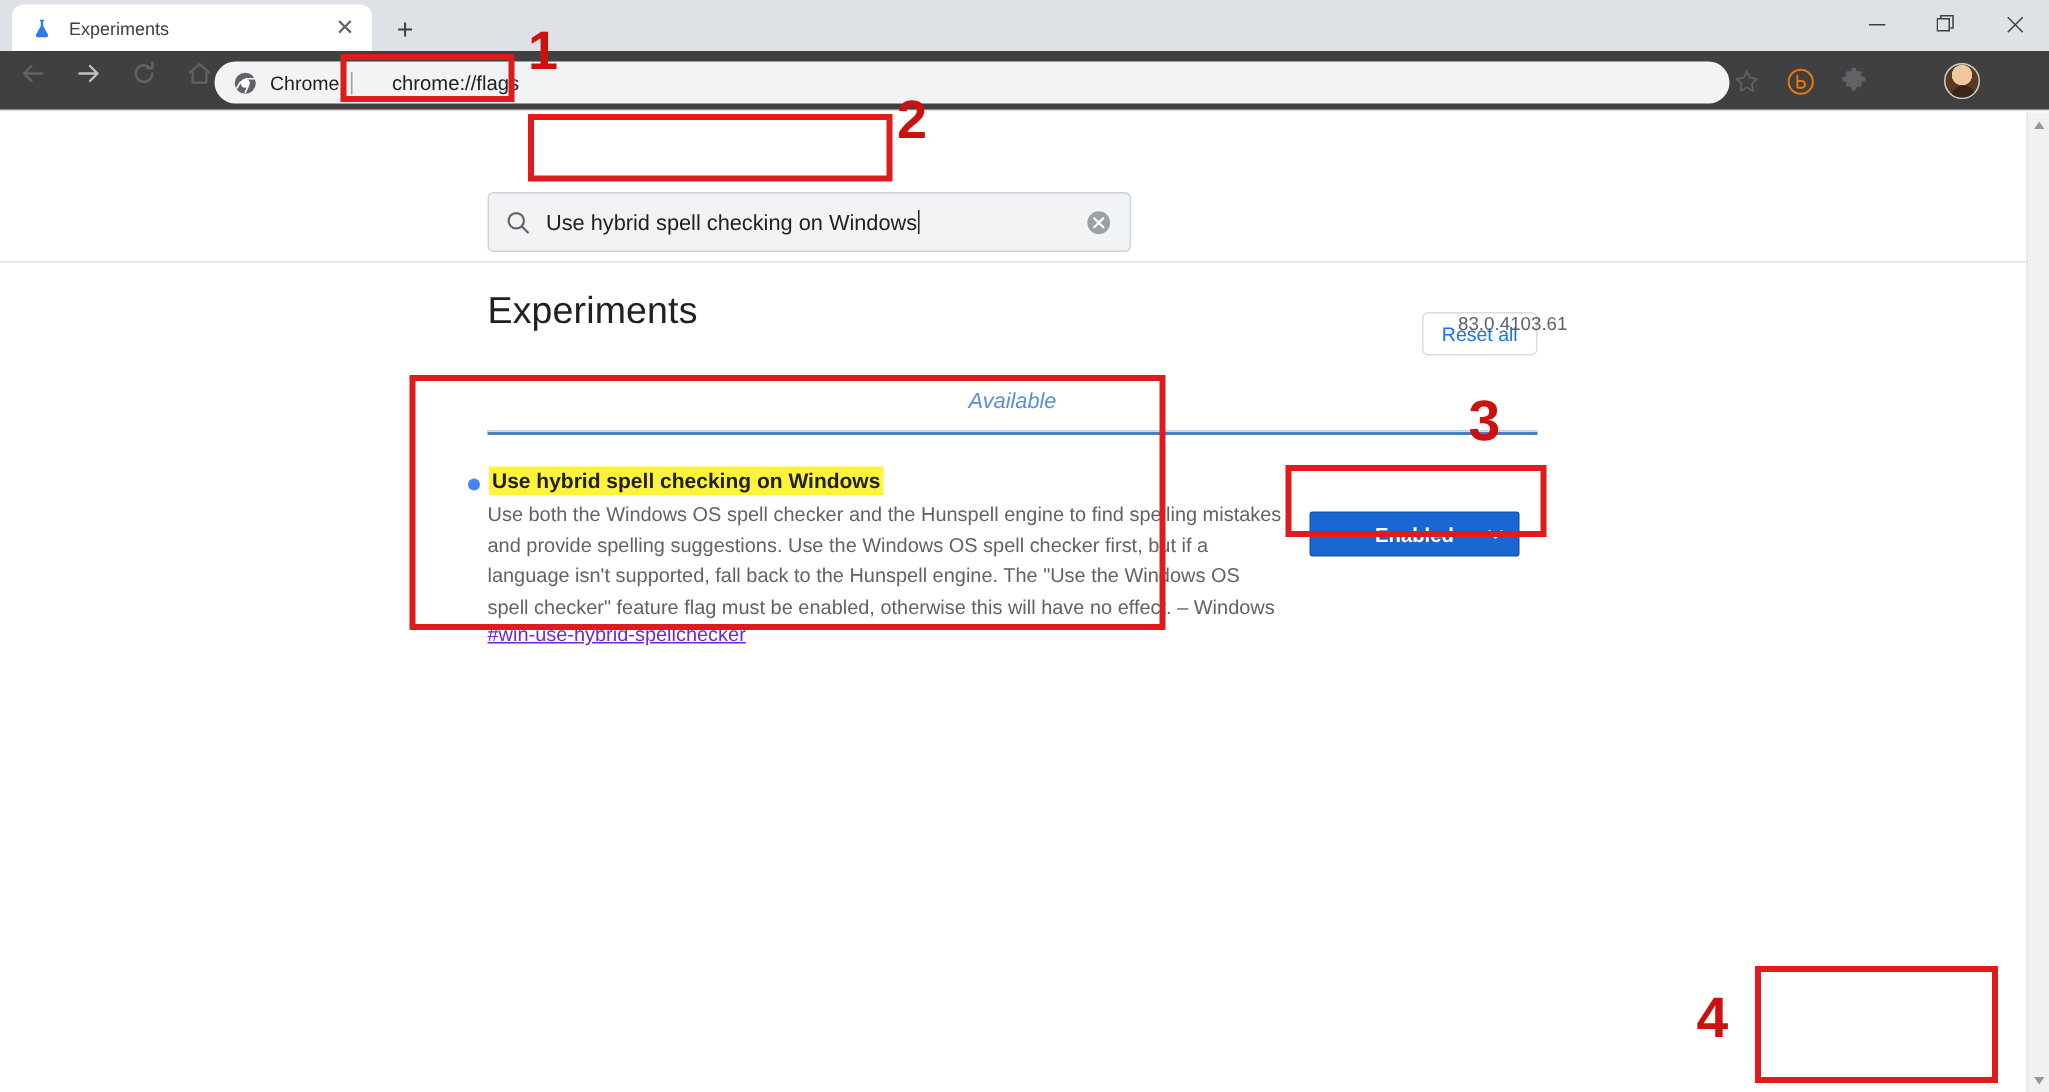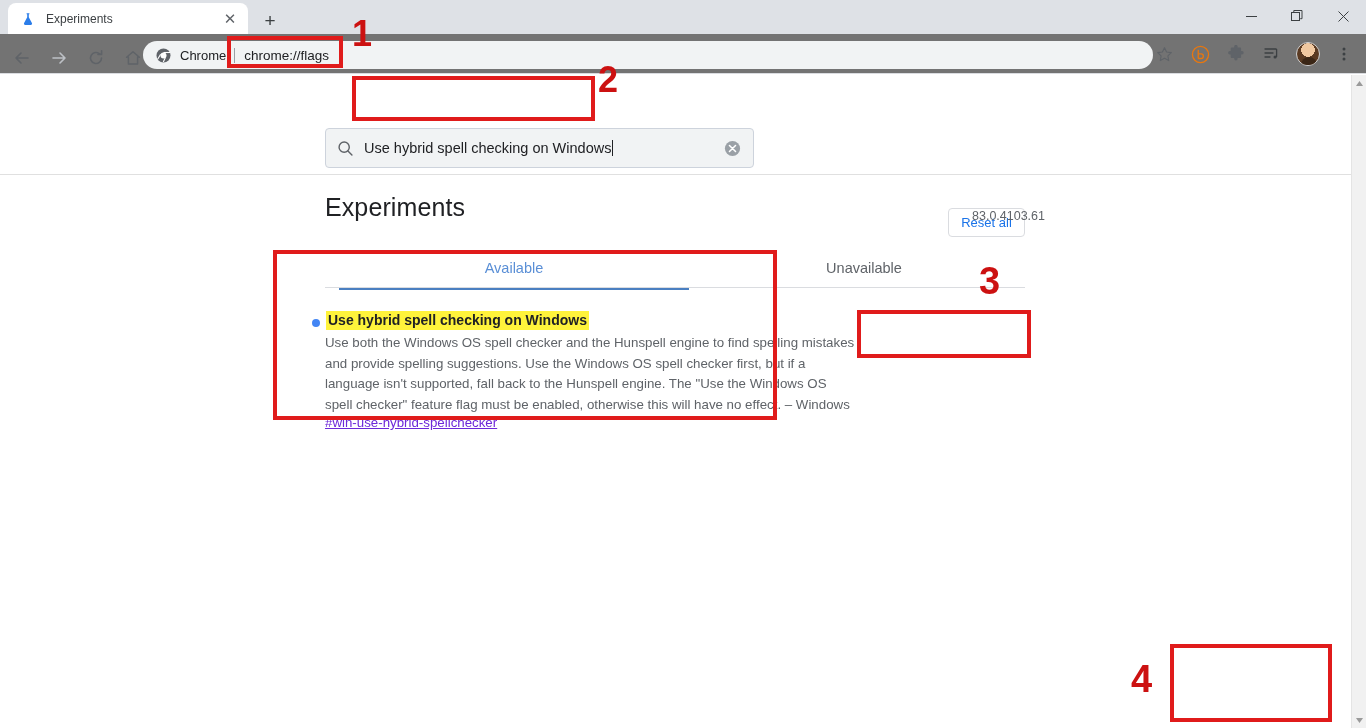--- a/index.html
+++ b/index.html
@@ -48,23 +48,23 @@
     display: flex; align-items: stretch;
   }
   .wc {
     width: 46px; display: flex; align-items: center; justify-content: center;
     color: #3c4043;
   }
 
   
   .toolbar {
     position: absolute; left: 0; top: 34px; width: 1366px; height: 40px;
-    background: #737373;
+    background: #404040;
     border-bottom: 1px solid #dadce0;
-    display: flex; align-items: flex-end;
+    display: flex; align-items: flex-start;
   }
   .nav-btn {
     width: 30px; height: 30px; margin-left: 7px;
     display: flex; align-items: center; justify-content: center;
     color: #5f6368; border-radius: 50%;
   }
   .nav-btn.disabled { color: #bdc1c6; }
   .omnibox {
     position: absolute; left: 143px; top: 7px; width: 1010px; height: 28px;
     background: #f1f3f4; border-radius: 14px;
@@ -74,21 +74,21 @@
     width: 16px; height: 16px; margin-left: 12px; flex: 0 0 16px;
     display: flex; align-items: center; justify-content: center;
   }
   .omni-label {
     margin-left: 9px; font-size: 13px; color: #202124; white-space: nowrap;
   }
   .omni-sep {
     margin-left: 8px; width: 1px; height: 15px; background: #9aa0a6;
   }
   .omni-url {
-    margin-left: 9px; font-size: 13.5px; color: #202124; white-space: nowrap;
+    margin-left: 26px; font-size: 13.5px; color: #202124; white-space: nowrap;
   }
   .tool-icons {
     position: absolute; right: 4px; top: 5px; height: 30px;
     display: flex; align-items: center;
   }
   .tool-icon {
     width: 30px; height: 30px; margin: 0 3px;
     display: flex; align-items: center; justify-content: center;
     color: #5f6368; border-radius: 50%;
   }
@@ -142,22 +142,23 @@
   .title {
     position: absolute; left: 325px; top: 70px;
     font-size: 25px; color: #202124; letter-spacing: .1px;
   }
   .version {
     position: absolute; left: 948px; top: 86px;
     font-size: 12.5px; color: #5f6368; padding-left: 24px;
   }
 
   .tabs {
-    position: absolute; left: 339px; top: 125px; width: 700px; height: 40px;
+    position: absolute; left: 325px; top: 125px; width: 700px; height: 40px;
     display: flex;
+    font-style: italic;
   }
   .tabs-underline {
     position: absolute; left: 325px; top: 164px; width: 700px; height: 1px;
     background: #dadce0;
   }
   .ftab {
     flex: 1 1 50%; display: flex; align-items: center; justify-content: center;
     font-size: 14.5px; color: #5f6368; position: relative;
   }
   .ftab.active { color: #5a8fd6; }
@@ -351,29 +352,36 @@
 
     <div class="reset-all">Reset all</div>
 
     <div class="toolbar-divider"></div>
 
     <div class="title">Experiments</div>
     <div class="version">83.0.4103.61</div>
 
     <div class="tabs">
       <div class="ftab active">Available</div>
-      <div class="ftab">Unavailable</div>
     </div>
     <div class="tabs-underline"></div>
 
     <div class="flag-card">
       <span class="flag-bullet"></span>
       <div class="flag-title">Use hybrid spell checking on Windows</div>
       <div class="flag-desc">Use both the Windows OS spell checker and the Hunspell engine to find spelling mistakes and provide spelling suggestions. Use the Windows OS spell checker first, but if a language isn't supported, fall back to the Hunspell engine. The "Use the Windows OS spell checker" feature flag must be enabled, otherwise this will have no effect. – Windows</div>
       <div class="flag-link">#win-use-hybrid-spellchecker</div>
+      <div class="flag-select">
+        <span>Enabled</span>
+        <span class="chev">
+          <svg width="12" height="12" viewBox="0 0 12 12">
+              <path d="M2 4.2L6 8.2l4-4" fill="none" stroke="#ffffff" stroke-width="1.7" stroke-linecap="round" stroke-linejoin="round"></path>
+            </svg>
+        </span>
+      </div>
     </div>
 
   </div>
 
   <div class="scrollbar">
     <div class="sb-arrow up">
       <svg width="9" height="7" viewBox="0 0 9 7">
           <path d="M4.5 1L8 6H1z" fill="#9a9a9a"></path>
         </svg>
     </div>

